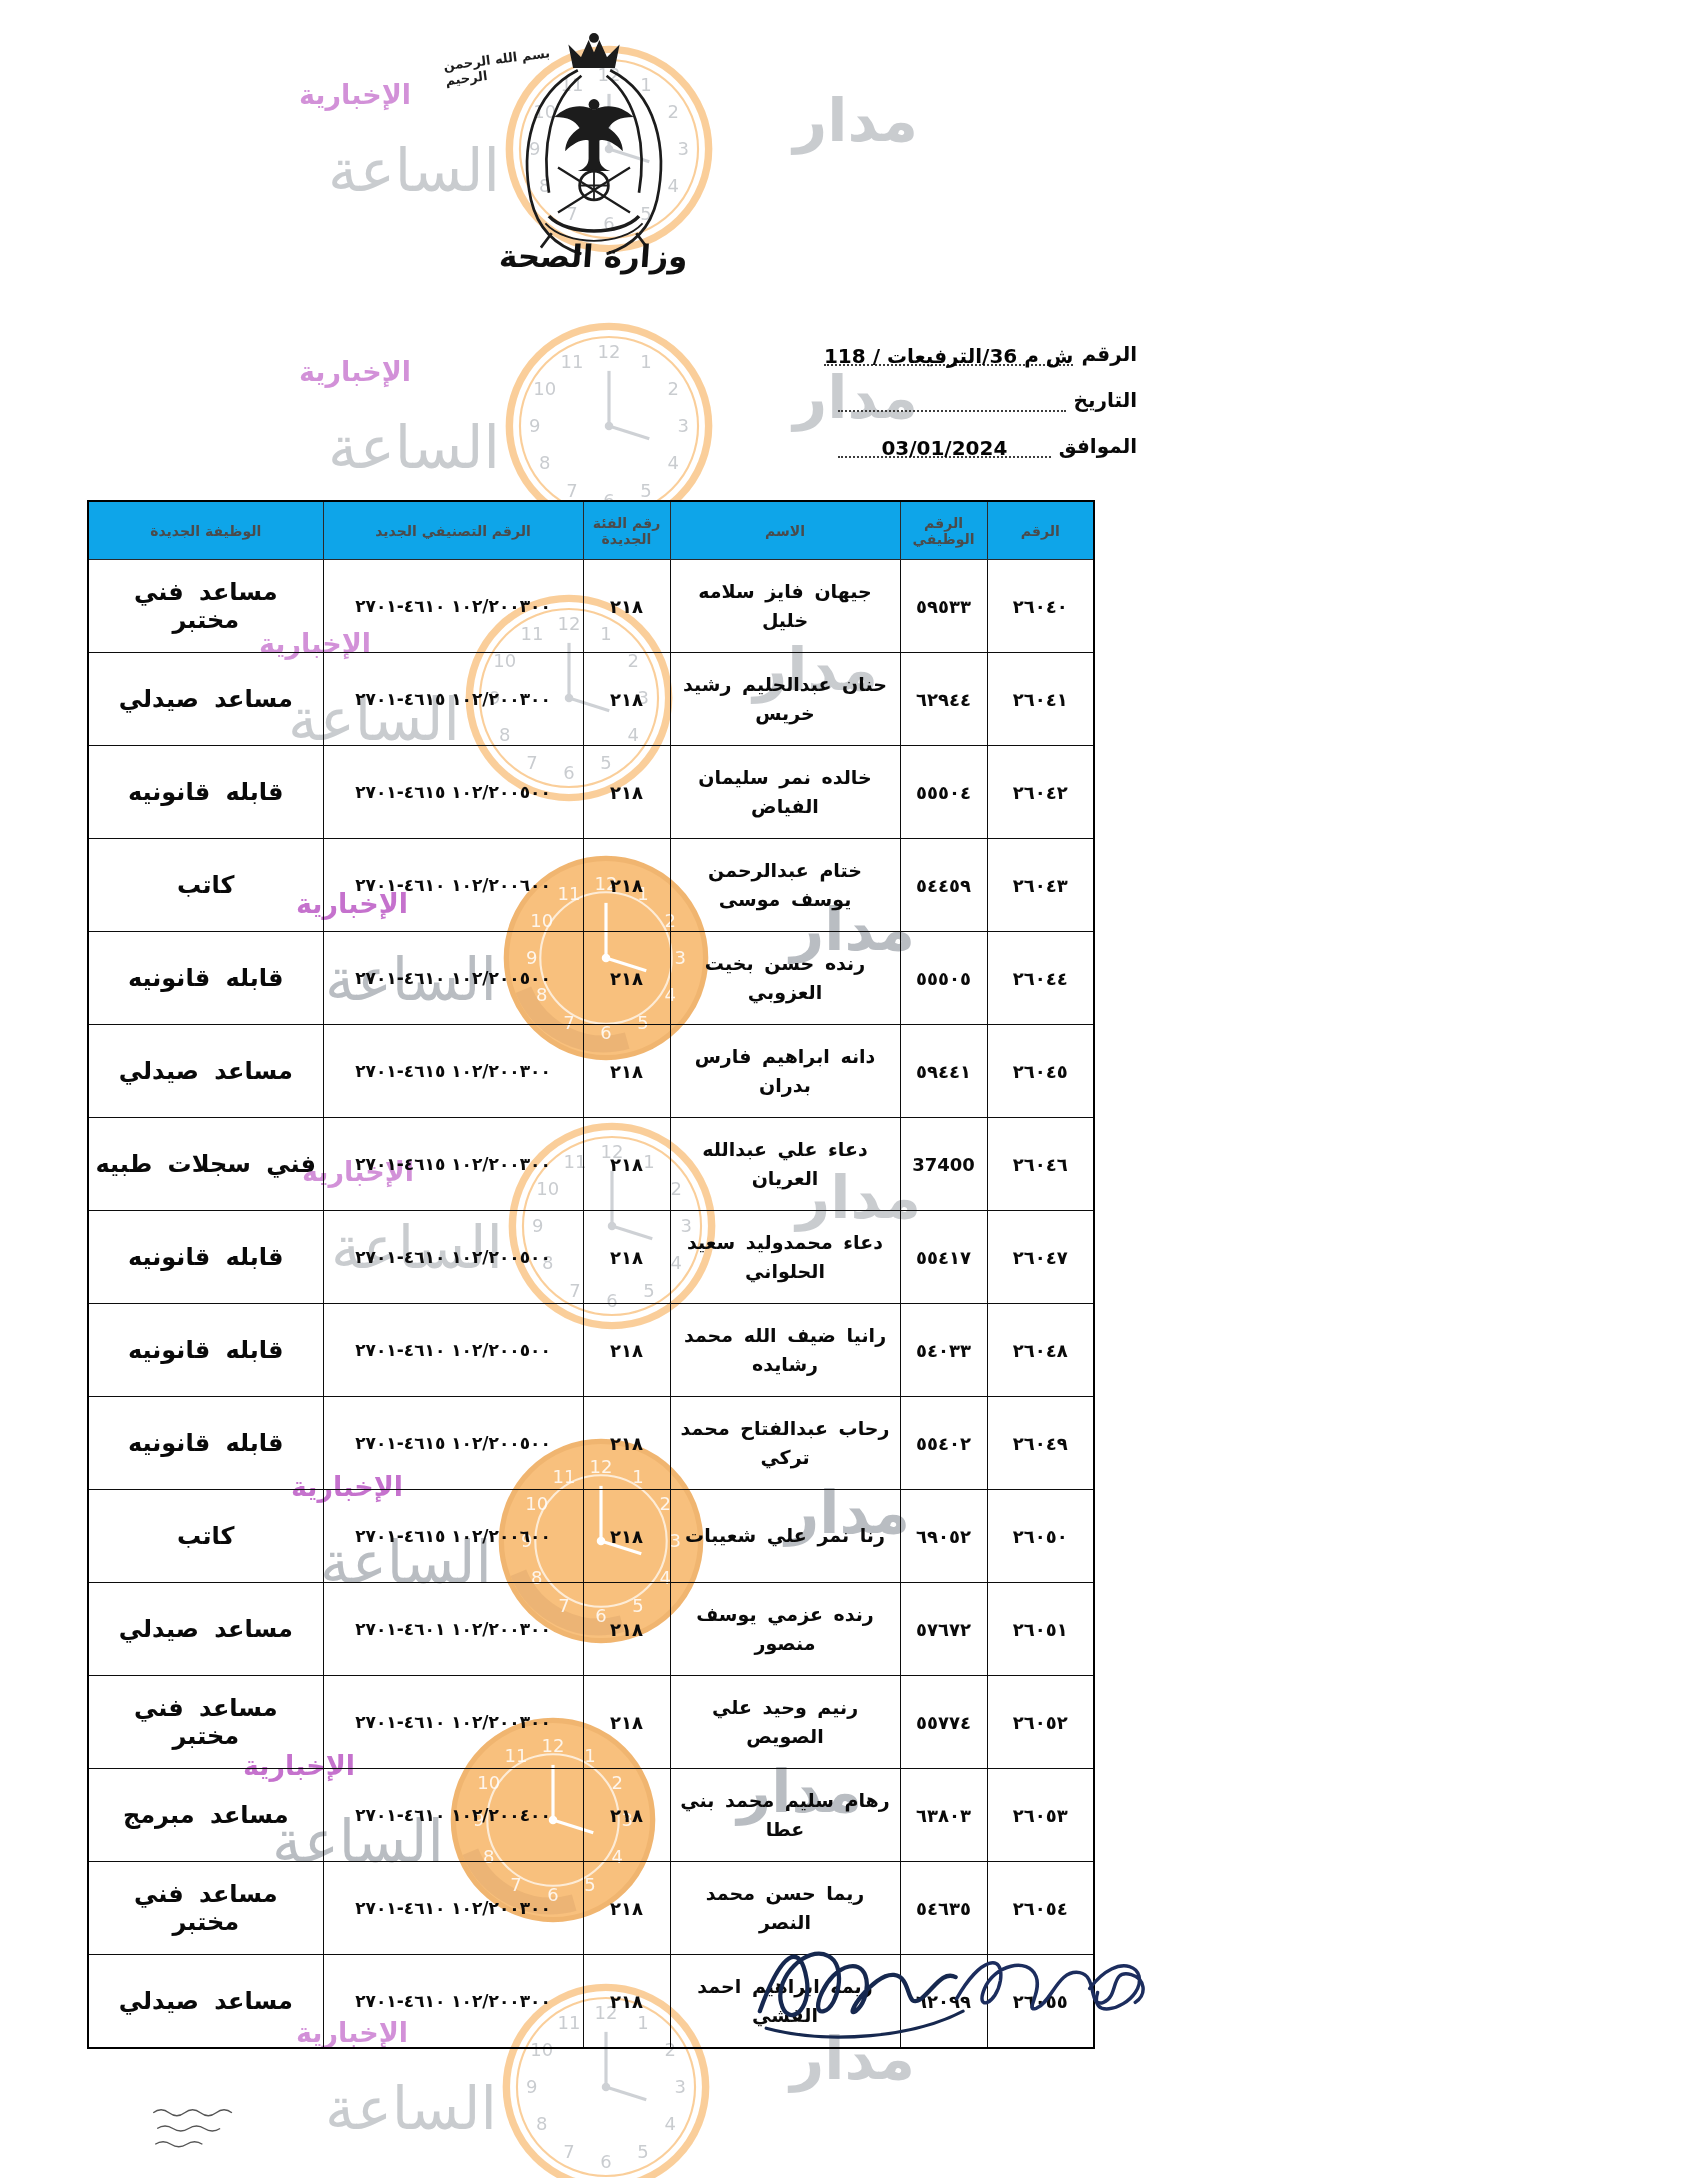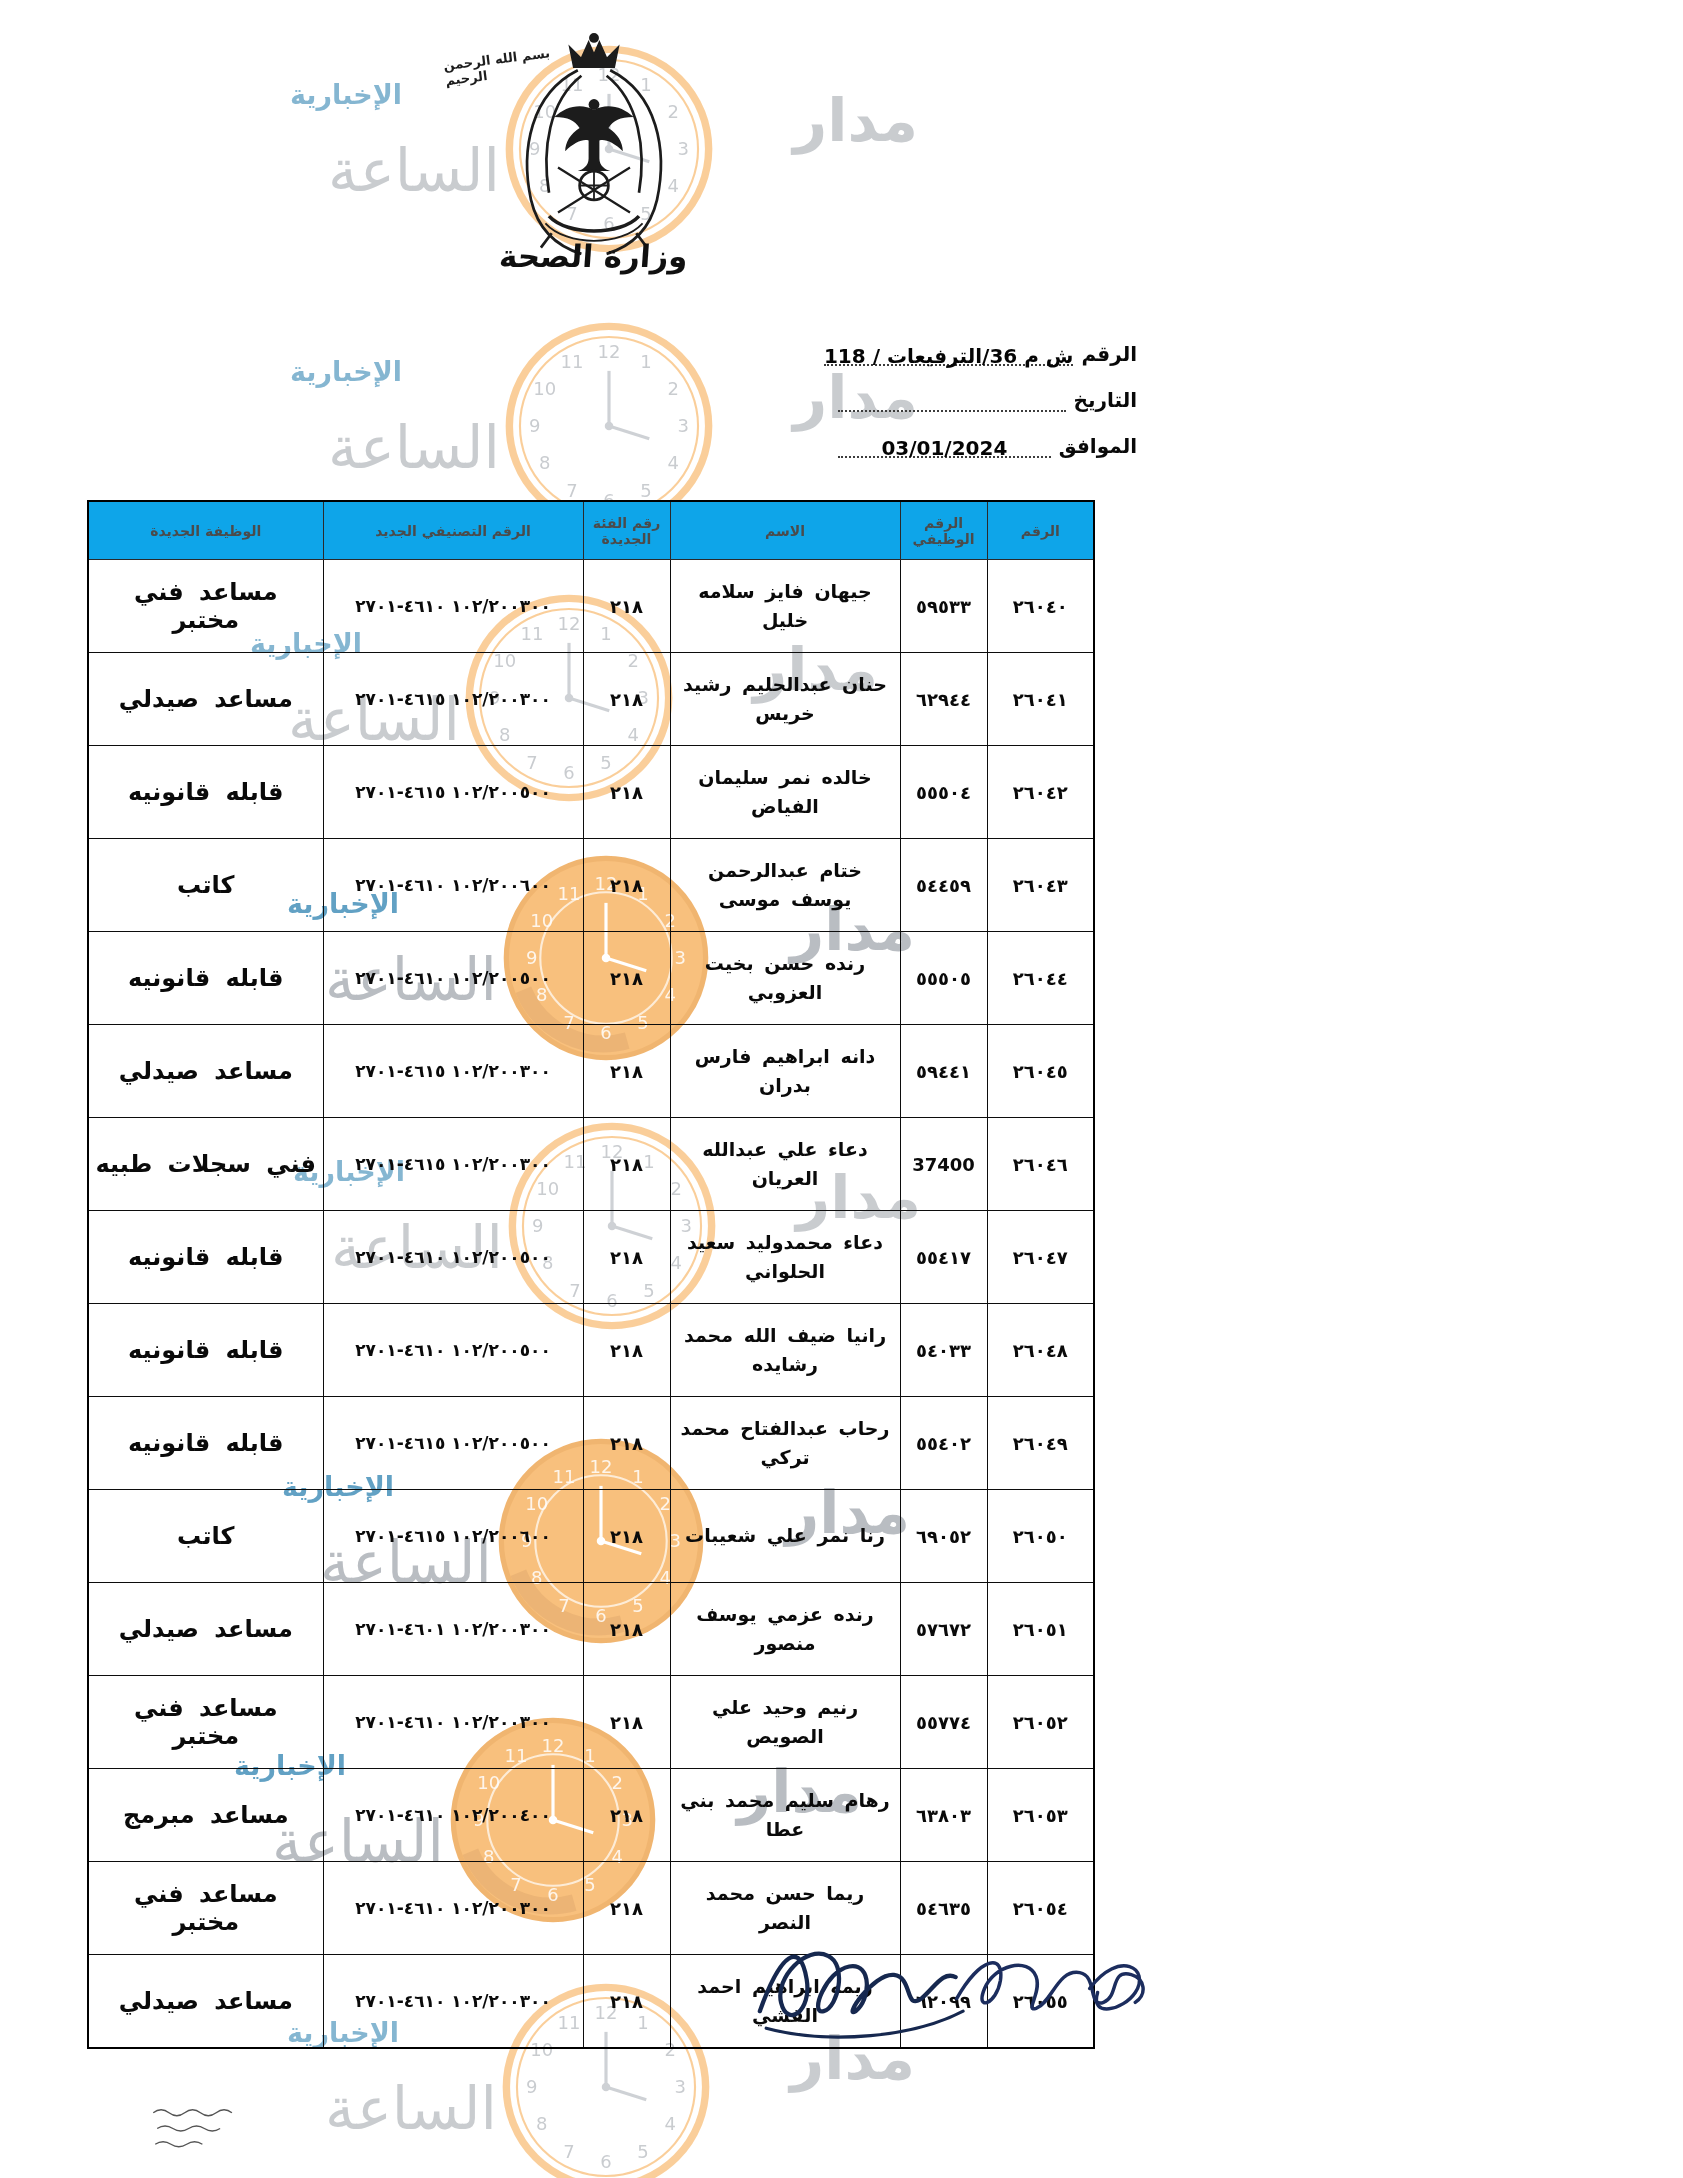--- a/index.html
+++ b/index.html
@@ -9,21 +9,21 @@
     font-family:"DejaVu Sans", sans-serif;
   }
   
   .wm-layer{position:absolute;inset:0;z-index:1;pointer-events:none;}
   .wm{position:absolute;width:634px;height:228px;opacity:.48;}
   .wm.solid{opacity:.62;}
   .wm-clock{position:absolute;left:213px;top:8px;width:212px;height:212px;}
   .wm-w1{position:absolute;right:6px;top:51px;font-size:59px;font-weight:bold;color:#8f959d;}
   .wm-w2{position:absolute;left:38px;top:101px;font-size:59px;font-weight:normal;color:#8f959d;
          text-shadow:0 0 2px #ffffff;}
-  .wm-w3{position:absolute;left:0px;top:44px;font-size:27px;font-weight:bold;color:#0369a1;}
+  .wm-w3{position:absolute;left:9px;top:44px;font-size:27px;font-weight:bold;color:#a21caf;}
   
   .emblem{position:absolute;left:495px;top:22px;width:198px;height:273px;z-index:2;}
   .crest-svg{width:100%;height:100%;}
   .bismillah{
     position:absolute;left:444px;top:51px;z-index:2;width:119px;
     font-size:13px;color:#1d1d1d;transform:rotate(-7deg);font-weight:bold;
   }
   .ministry-name{
     position:absolute;left:465px;top:238px;width:257px;z-index:2;
     text-align:center;font-size:31px;font-weight:bold;color:#101010;

